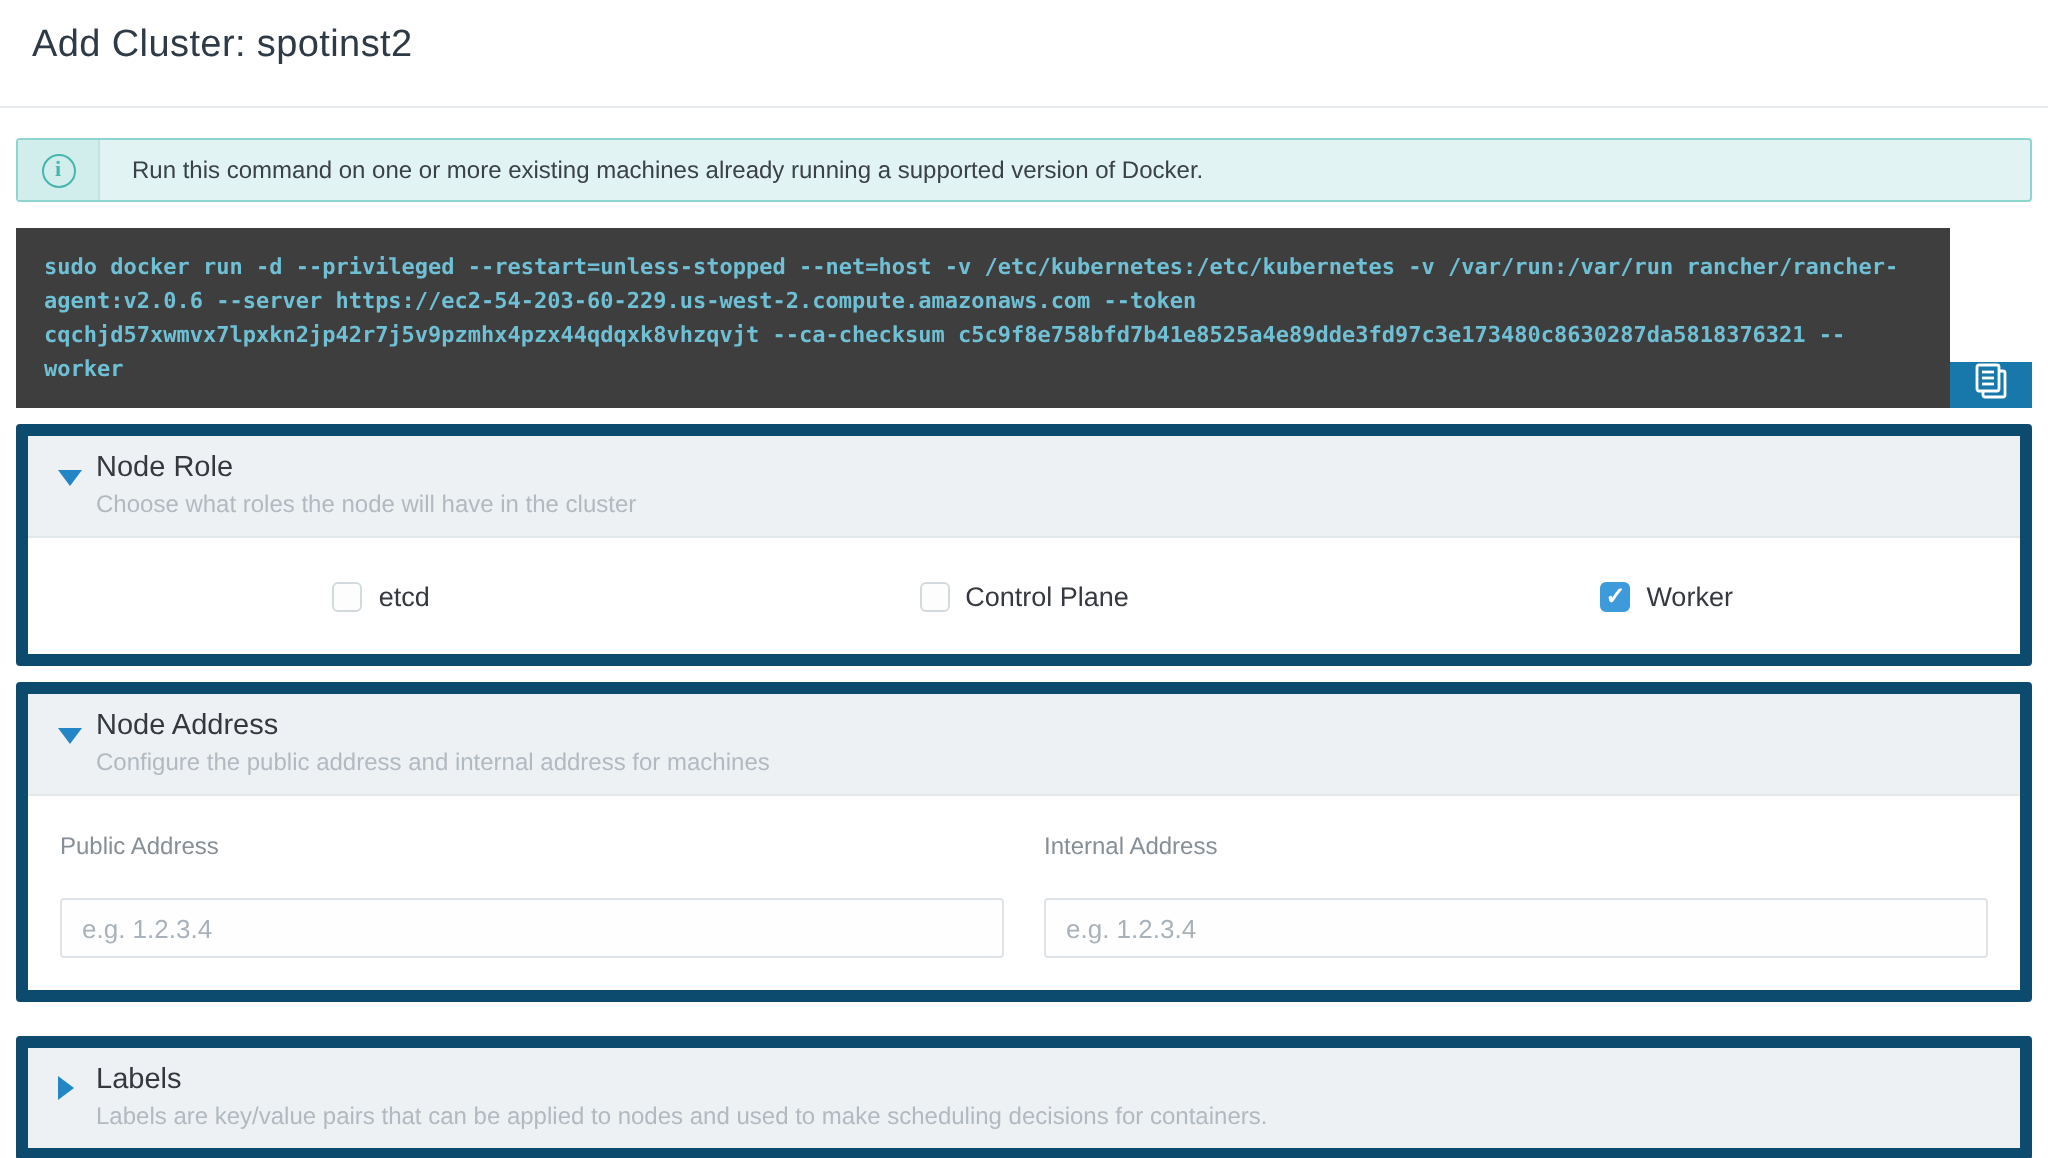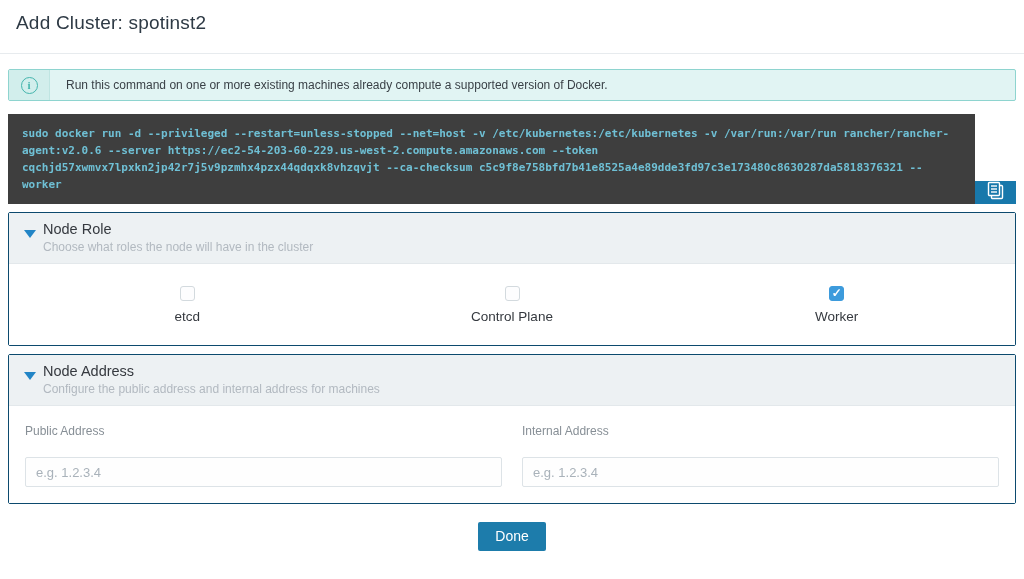--- a/index.html
+++ b/index.html
@@ -25,35 +25,35 @@
 
   
   .command-wrap { margin: 9px 8px 0 8px; display: flex; align-items: flex-end; height: 94px; }
   .command-box { flex: 1; background: #3e3e3e; padding: 11px 14px;
     font-family: "DejaVu Sans Mono", monospace; font-size: 11px; font-weight: bold;
     color: #6fc0d5; line-height: 17px; white-space: pre-wrap; overflow-wrap: break-word; }
   .copy-btn { width: 41px; background: #1878ab; border: none; display: flex; align-items: center;
     justify-content: center; cursor: pointer; }
 
   
-  .section { margin: 8px 8px 0 8px; border: 1px solid #0c4a6e; border-radius: 2px; }
+  .section { margin: 8px 8px 0 8px; border: 6px solid #0c4a6e; border-radius: 2px; }
   .section-head { background: #edf1f3; padding: 8px 14px 9px 34px; position: relative; cursor: pointer; }
   .caret { position: absolute; left: 15px; top: 17px; width: 0; height: 0; }
   .caret.down { border-left: 6px solid transparent; border-right: 6px solid transparent;
     border-top: 8px solid #2285c6; }
   .caret.right { border-top: 6px solid transparent; border-bottom: 6px solid transparent;
     border-left: 8px solid #2285c6; top: 14px; }
   .section-title { font-size: 14.5px; color: #35393f; }
   .section-sub { font-size: 12px; color: #b2b9c0; margin-top: 3px; }
   .section-body { background: #fff; border-top: 1px solid #e3e8eb; }
 
   
   .roles-row { display: flex; padding: 22px 16px 21px 16px; }
   .role-col { flex: 1; display: flex; justify-content: center; }
-  .role-item { display: flex; align-items: center; gap: 8px; cursor: pointer; flex-direction: column; }
+  .role-item { display: flex; align-items: center; gap: 8px; cursor: pointer; }
   .checkbox { width: 15px; height: 15px; border: 1px solid #d3dade; border-radius: 3px;
     background: #fdfdfe; position: relative; flex: none; }
   .checkbox.checked { background: #3d9bdc; border-color: #3d9bdc; }
   .checkbox.checked::after { content: "✓"; position: absolute; left: 1.5px; top: -1px;
     color: #fff; font-size: 12px; font-weight: bold; }
   .role-label { font-size: 13.5px; color: #35393f; }
 
   
   .addr-row { display: flex; gap: 20px; padding: 18px 16px 16px 16px; }
   .field { flex: 1; }
@@ -78,21 +78,21 @@
 
   <div class="page-header">
     <div class="page-title">Add Cluster: spotinst2</div>
   </div>
   <hr class="header-rule">
 
   <div class="banner">
     <div class="banner-icon-cell">
       <div class="info-circle">i</div>
     </div>
-    <div class="banner-text">Run this command on one or more existing machines already compute a supported version of Docker.</div>
+    <div class="banner-text">Run this command on one or more existing machines already running a supported version of Docker.</div>
   </div>
 
   <div class="command-wrap">
     <div class="command-box">sudo docker run -d --privileged --restart=unless-stopped --net=host -v /etc/kubernetes:/etc/kubernetes -v /var/run:/var/run rancher/rancher-agent:v2.0.6 --server https://ec2-54-203-60-229.us-west-2.compute.amazonaws.com --token cqchjd57xwmvx7lpxkn2jp42r7j5v9pzmhx4pzx44qdqxk8vhzqvjt --ca-checksum c5c9f8e758bfd7b41e8525a4e89dde3fd97c3e173480c8630287da5818376321 --worker</div>
     <button class="copy-btn">
       <span>
         <svg width="18" height="20" viewBox="0 0 18 20" fill="none" stroke="#ffffff" stroke-width="1.4">
           <rect x="4.5" y="4.5" width="11" height="13" rx="1"></rect>
           <rect x="1.5" y="1.5" width="11" height="13" rx="1" fill="#1878ab"></rect>
           <line x1="4" y1="5" x2="10" y2="5"></line>
@@ -146,18 +146,25 @@
           <input type="text" placeholder="e.g. 1.2.3.4" style="">
         </div>
         <div class="field">
           <div class="field-label">Internal Address</div>
           <input type="text" placeholder="e.g. 1.2.3.4" style="">
         </div>
       </div>
     </div>
   </div>
 
+  <div class="section labels-section">
+    <div class="section-head">
+      <span class="caret right"></span>
+      <div class="section-title">Labels</div>
+      <div class="section-sub">Labels are key/value pairs that can be applied to nodes and used to make scheduling decisions for containers.</div>
+    </div>
+  </div>
 
   <div class="footer">
     <button class="done-btn">Done</button>
   </div>
 
 </div>
 
 </body></html>

